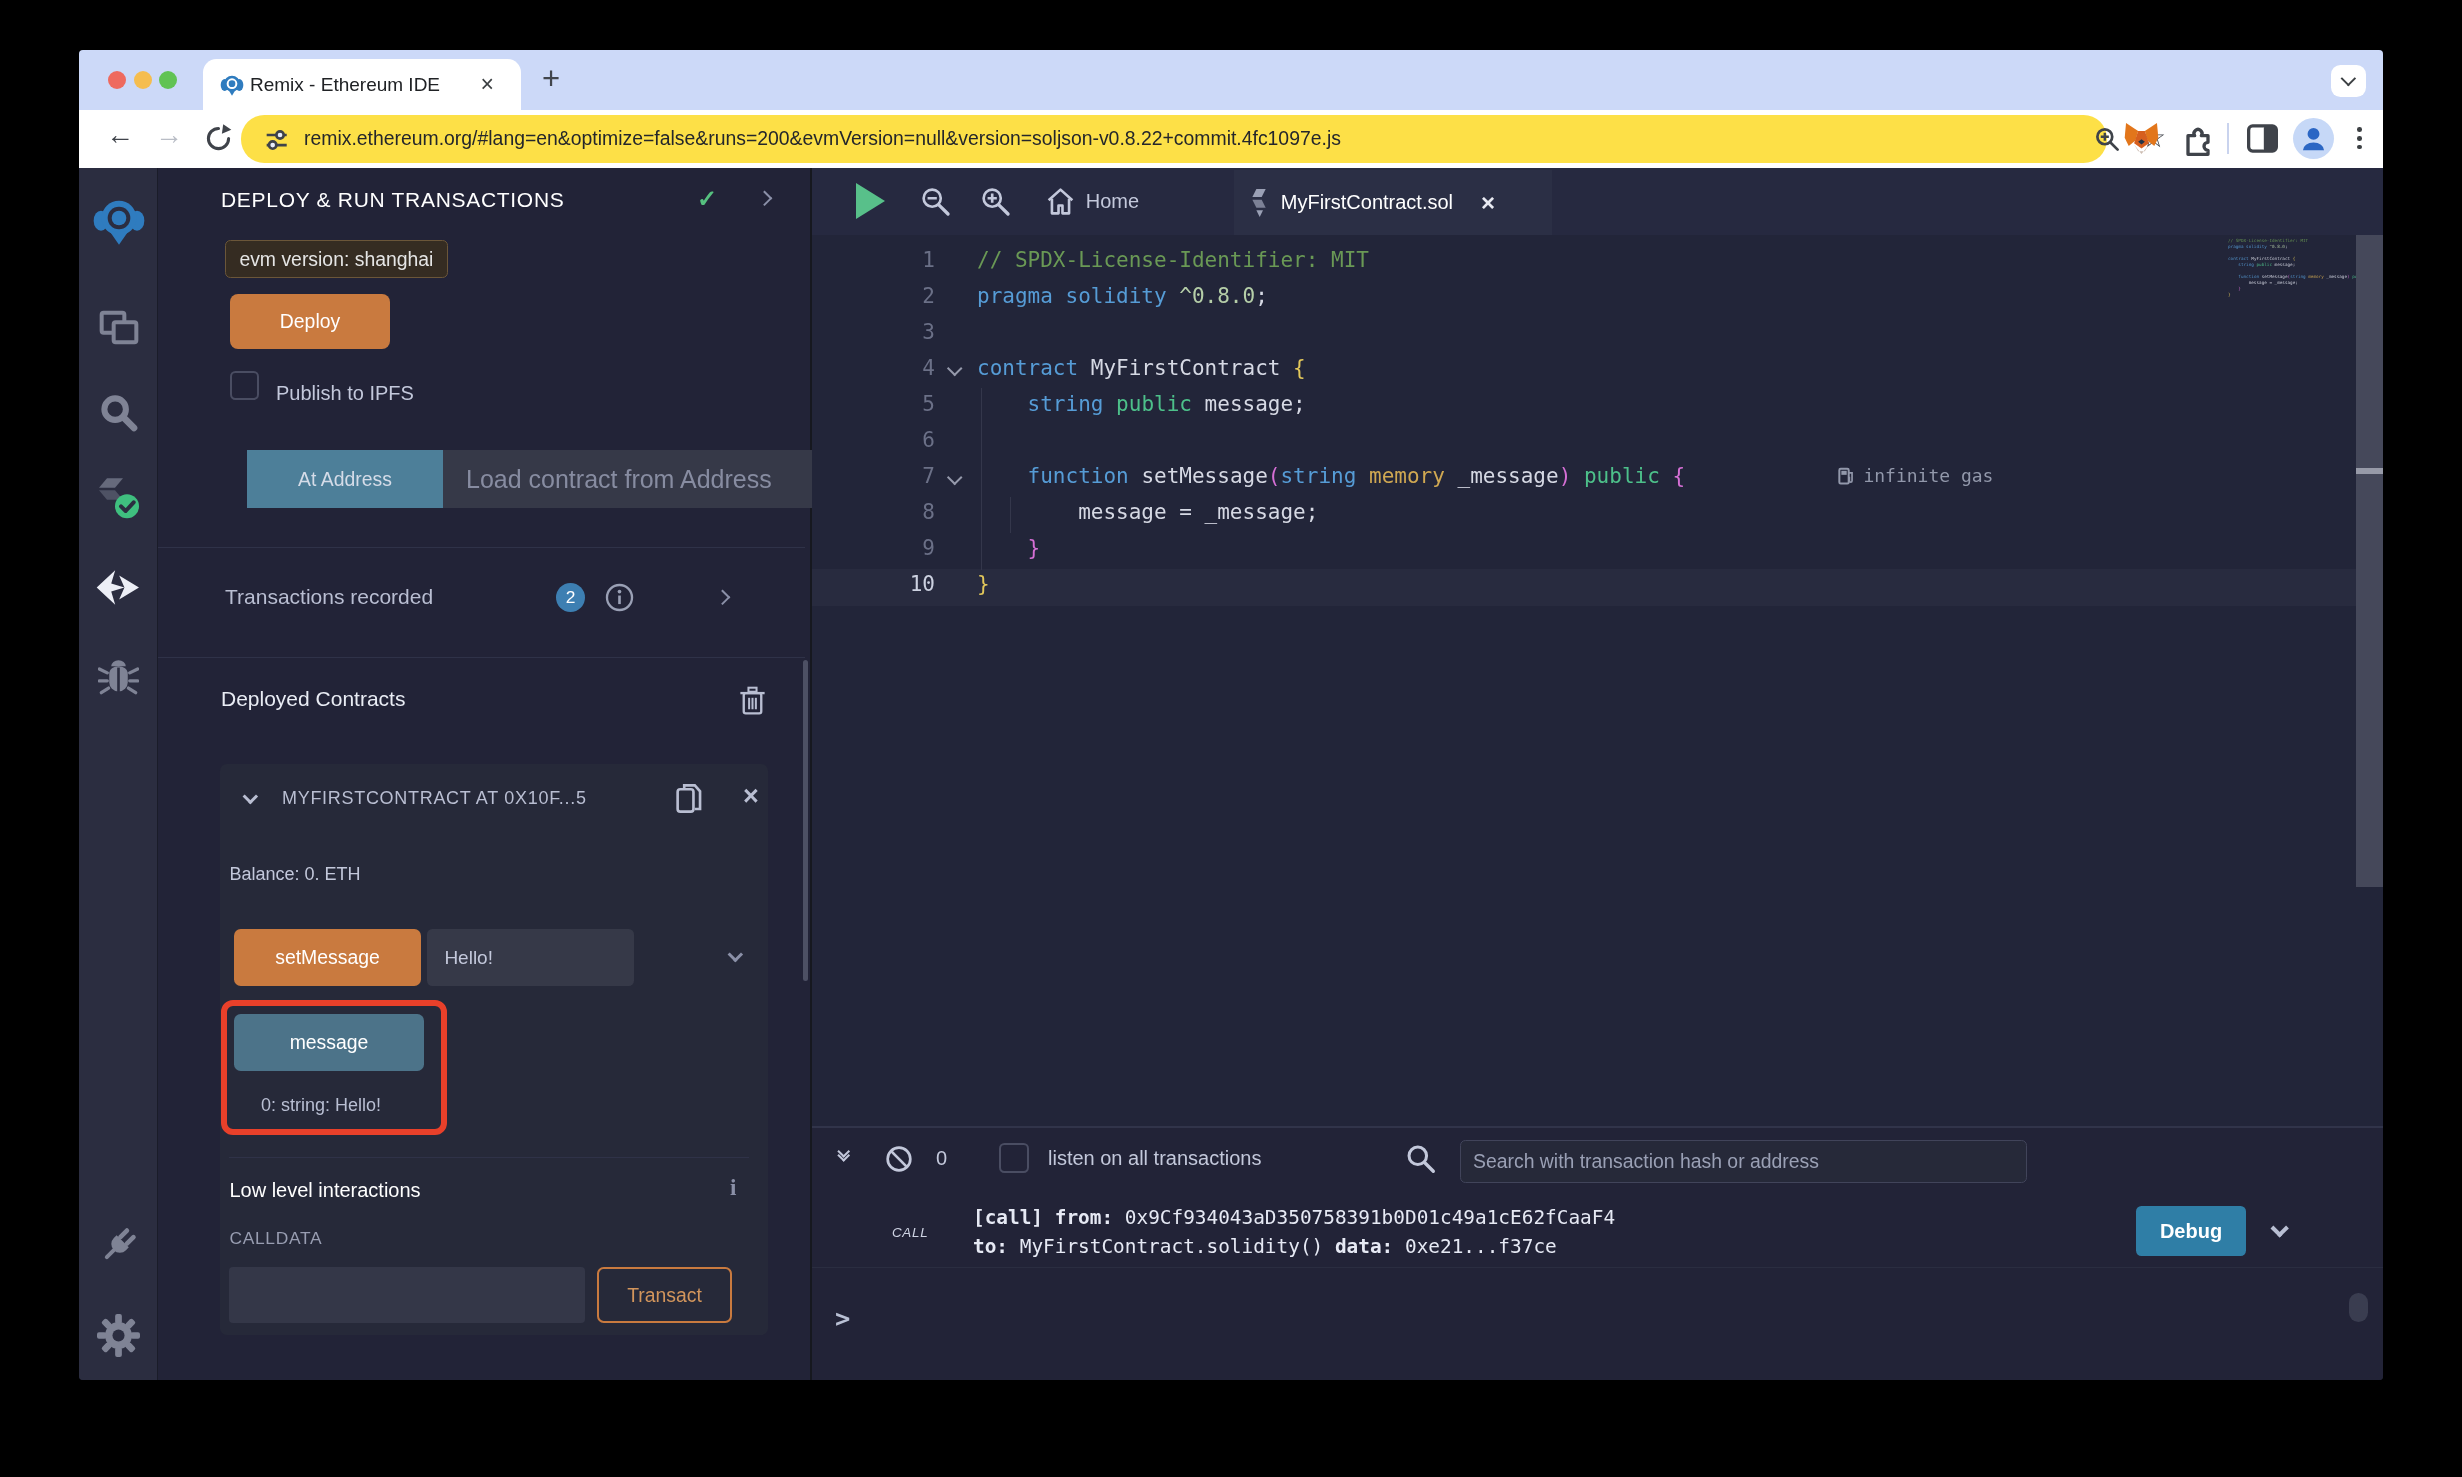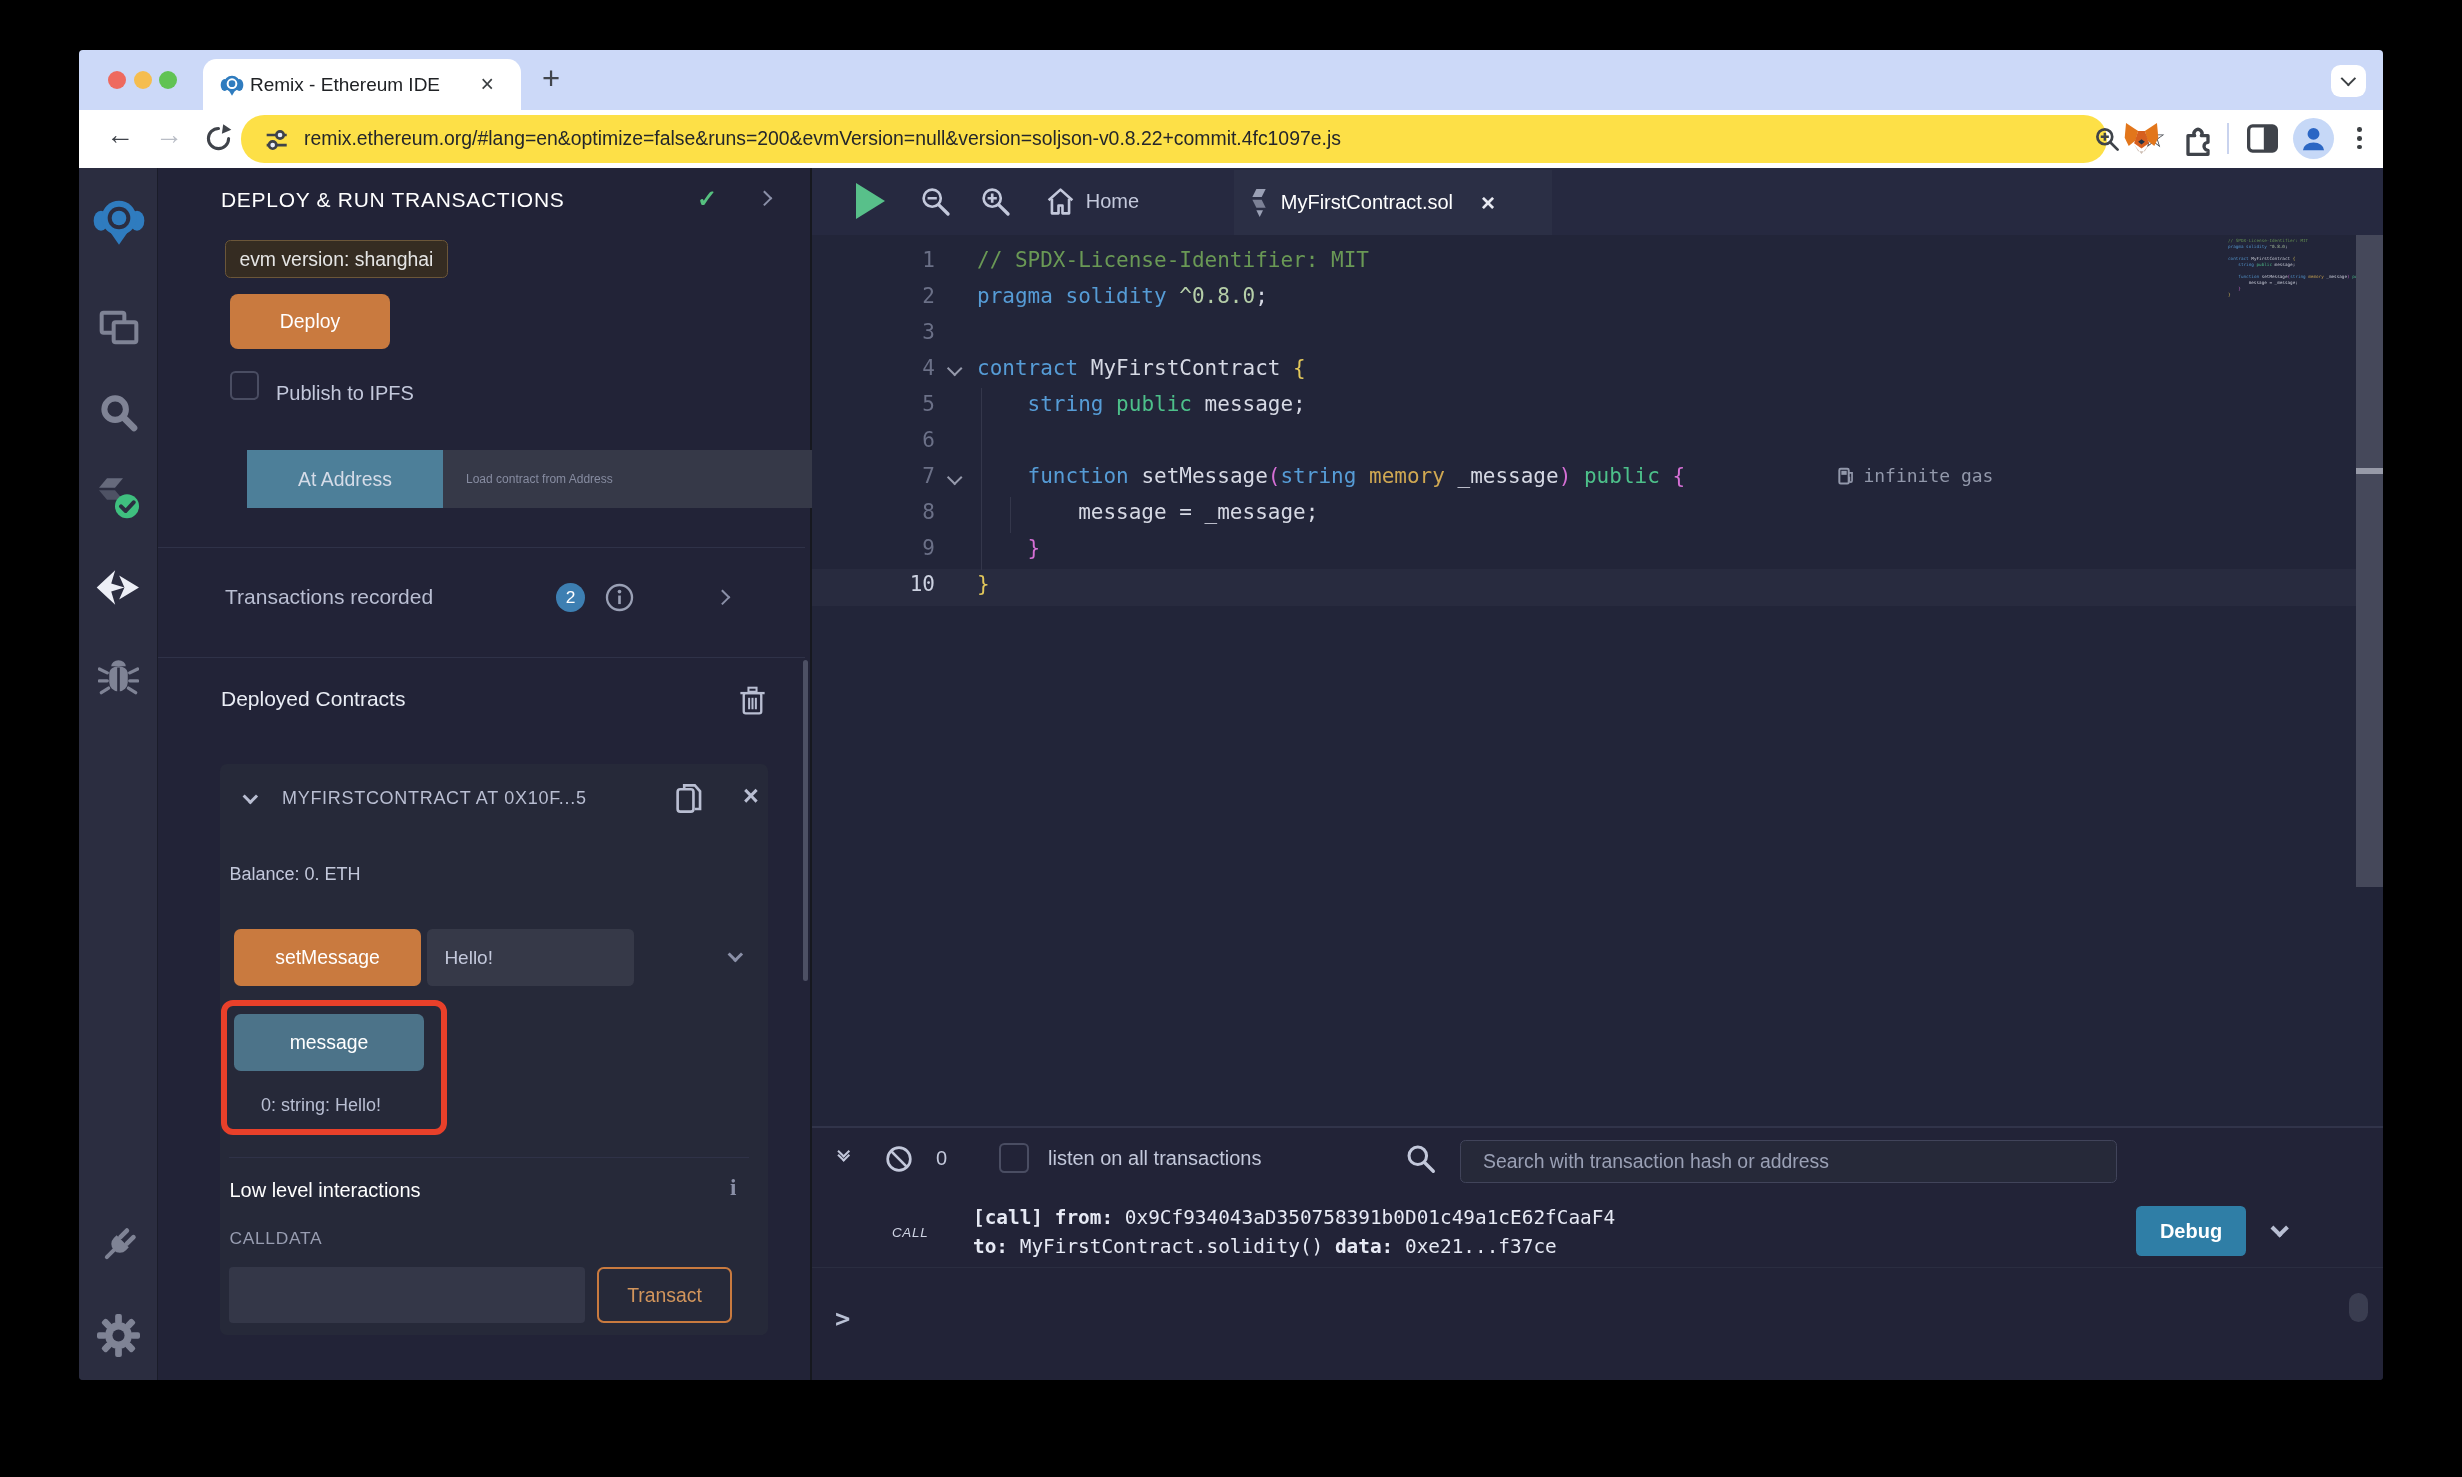--- a/index.html
+++ b/index.html
@@ -43,21 +43,21 @@
                border-radius:5.4px; background:#352c22; color:#e5e5e5; font-size:19.4px; }
   .btn-deploy { position:absolute; left:72px; top:126px; width:160px; height:55px; background:#c97a3f;
                 border-radius:8px; color:#fff; font-size:19.4px; display:flex; align-items:center; justify-content:center; }
   .cbox { border:2px solid #4a4d62; border-radius:5.4px; background:transparent; }
   .pl-label { color:#c3c8db; font-size:20px; }
   .ataddr-group { position:absolute; left:72px; top:282px; width:676px; height:58px; display:flex;
                   border-radius:6.7px; overflow:hidden; }
   .btn-ataddr { width:196px; background:#4d7f99; color:#d5dce8; font-size:19.4px; display:flex;
                 align-items:center; justify-content:center;margin-left:17px; }
   .ataddr-input { flex:1; background:#363948; border:none; outline:none; color:#c3c8db;
-                  font-size:12px; padding-left:23px; font-family:"Liberation Sans",sans-serif; }
+                  font-size:25px; padding-left:23px; font-family:"Liberation Sans",sans-serif; }
   .ataddr-input::placeholder { color:#878ca1; }
   .pl-divider { position:absolute; left:0; right:5.4px; height:1.3px; background:#2f3248; }
   .count-badge { position:absolute; left:398px; top:415px; min-width:29px; height:29px; border-radius:14.7px;
                  background:#3d7fb2; color:#fff; font-size:17.4px; display:flex; align-items:center;
                  justify-content:center; padding:0 5.4px; }
   .sec-title { font-size:21px; color:#e9ecf4; }
   .instance { position:absolute; left:62px; top:596px; width:548px; height:571px; background:#262939;
               border-radius:6.7px; }
   .inst-title { position:absolute; left:62px; top:24px; font-size:18px; color:#b9bed2; letter-spacing:0.7px;
                 white-space:nowrap; max-width:375px; overflow:hidden; }
@@ -102,23 +102,23 @@
   .minimap { position:absolute; left:1416px; top:3.3px; width:131px; font-family:"DejaVu Sans Mono",monospace;
              font-size:4.3px; line-height:6px; white-space:pre; opacity:.9; }
   .ed-scroll { position:absolute; right:0; top:0; width:27px; height:652px; background:#45485a; }
   .ed-scroll-thumb { position:absolute; left:0; right:0; top:233px; height:6px; background:#979aa8; }
 
   
   .terminal { position:absolute; left:0; bottom:0; right:0; height:254px; background:#222337;
               border-top:2px solid #31344a; }
   .term-toolbar { position:absolute; left:0; top:0; right:0; height:67px; display:flex; align-items:center; }
   .term-count { color:#c3c8db; font-size:20px; }
-  .searchbox { position:absolute; left:648px; top:12px; width:657px; height:43px; background:#262939;
+  .searchbox { position:absolute; left:648px; top:12px; width:567px; height:43px; background:#262939;
                border:1.3px solid #41445a; border-radius:5.4px; color:#c3c8db; outline:none;
-               font-size:19.4px; padding-left:22px; font-family:"Liberation Sans",sans-serif; }
+               font-size:19.4px; padding-left:12px; font-family:"Liberation Sans",sans-serif; }
   .searchbox::placeholder { color:#9aa0b5; }
   .logrow { position:absolute; left:0; top:70px; right:0; height:70px; border-bottom:1.3px solid #2a2d40; }
   .log-badge { position:absolute; left:80px; top:27px; font-size:13.4px; color:#cfd4e4; font-style:italic;
                letter-spacing:0.7px; }
   .loglines { position:absolute; left:161px; top:5.4px; font-family:"DejaVu Sans Mono",monospace;
               font-size:19.4px; line-height:29px; color:#e6e9f4; white-space:pre; }
   .btn-debug { position:absolute; left:1324px; top:8px; width:110px; height:50px; background:#2f7ea6;
                border-radius:5.4px; color:#fff; font-weight:bold; font-size:20px; display:flex;
                align-items:center; justify-content:center; }
   .prompt { position:absolute; left:23px; top:175px; font-family:"DejaVu Sans Mono",monospace;

